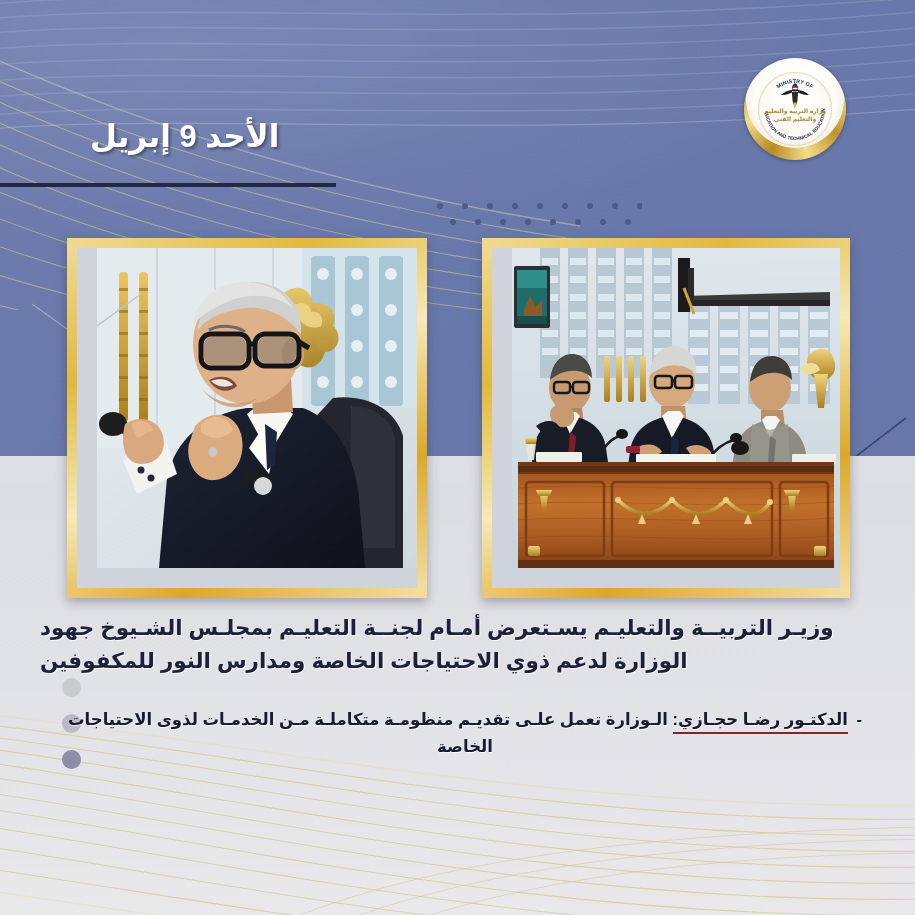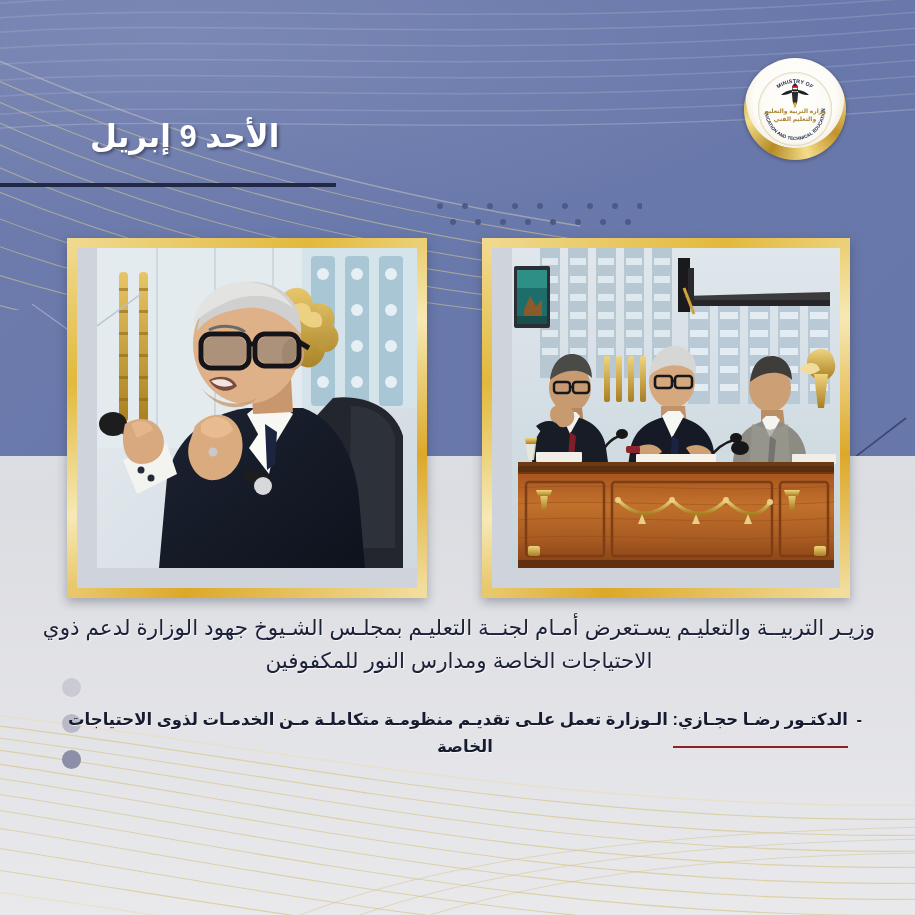--- a/index.html
+++ b/index.html
@@ -82,36 +82,36 @@
   #photo-left{left:67px;top:238px;width:340px;height:340px;}
   #photo-right{left:482px;top:238px;width:348px;height:340px;}
   .photo-inner{position:absolute;inset:0;overflow:hidden;}
 
   
   .bottom-waves{position:absolute;left:0;bottom:0;width:915px;height:200px;opacity:.85;}
 
   
   .headline{
     position:absolute;left:40px;top:612px;width:838px;
-    text-align:center;direction:rtl;
-    color:#1b2138;font-size:21.5px;font-weight:normal;line-height:1.55;
+    text-align:left;direction:rtl;
+    color:#1b2138;font-size:21.5px;font-weight:bold;line-height:1.55;
     letter-spacing:-.2px;
     text-shadow:1px 1px 1px rgba(255,255,255,.75);
   }
   .bullets{
     position:absolute;left:46px;top:706px;width:838px;direction:rtl;
   }
   .bullet{
     color:#161b30;font-size:16.5px;font-weight:bold;line-height:1.62;
     text-align:center;margin-bottom:18px;
     text-shadow:.5px .5px .8px rgba(255,255,255,.7);
   }
   .bullet .dash{margin-left:4px;}
   .hl-name{
-    color:#151a2e;border-bottom:2px solid #8e2026;padding-bottom:18px;
+    color:#151a2e;border-bottom:2px solid #8e2026;padding-bottom:4px;
   }
 
   
   .sidedots{position:absolute;left:55px;top:678px;width:26px;height:100px;}
   .sidedot{width:19px;height:19px;border-radius:50%;margin-bottom:17px;}
   .sd1{background:#cacbd2;}
   .sd2{background:#b9bac6;}
   .sd3{background:#8d8fa8;}
 
   .thin-diag{

